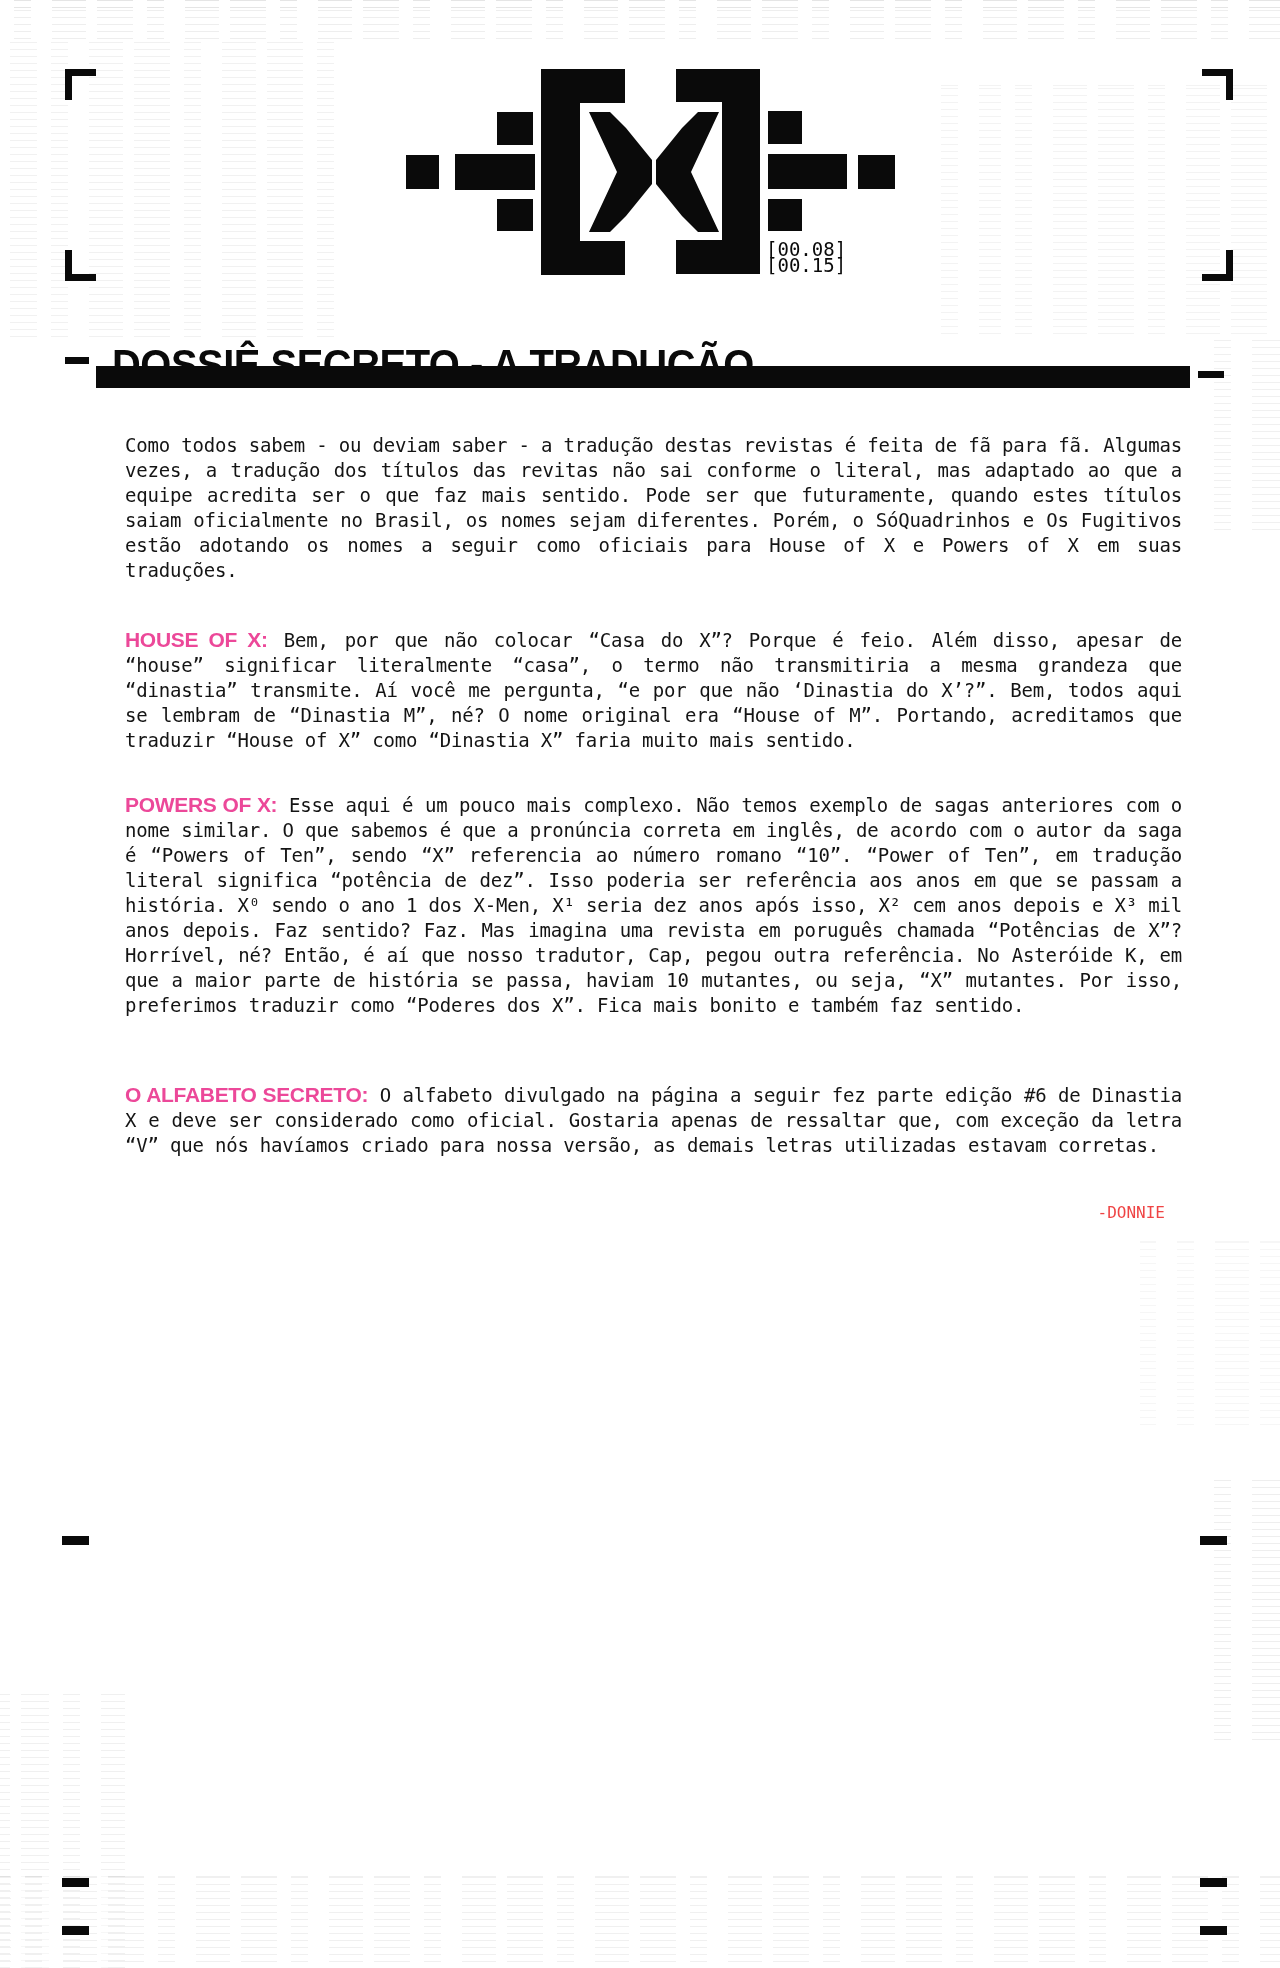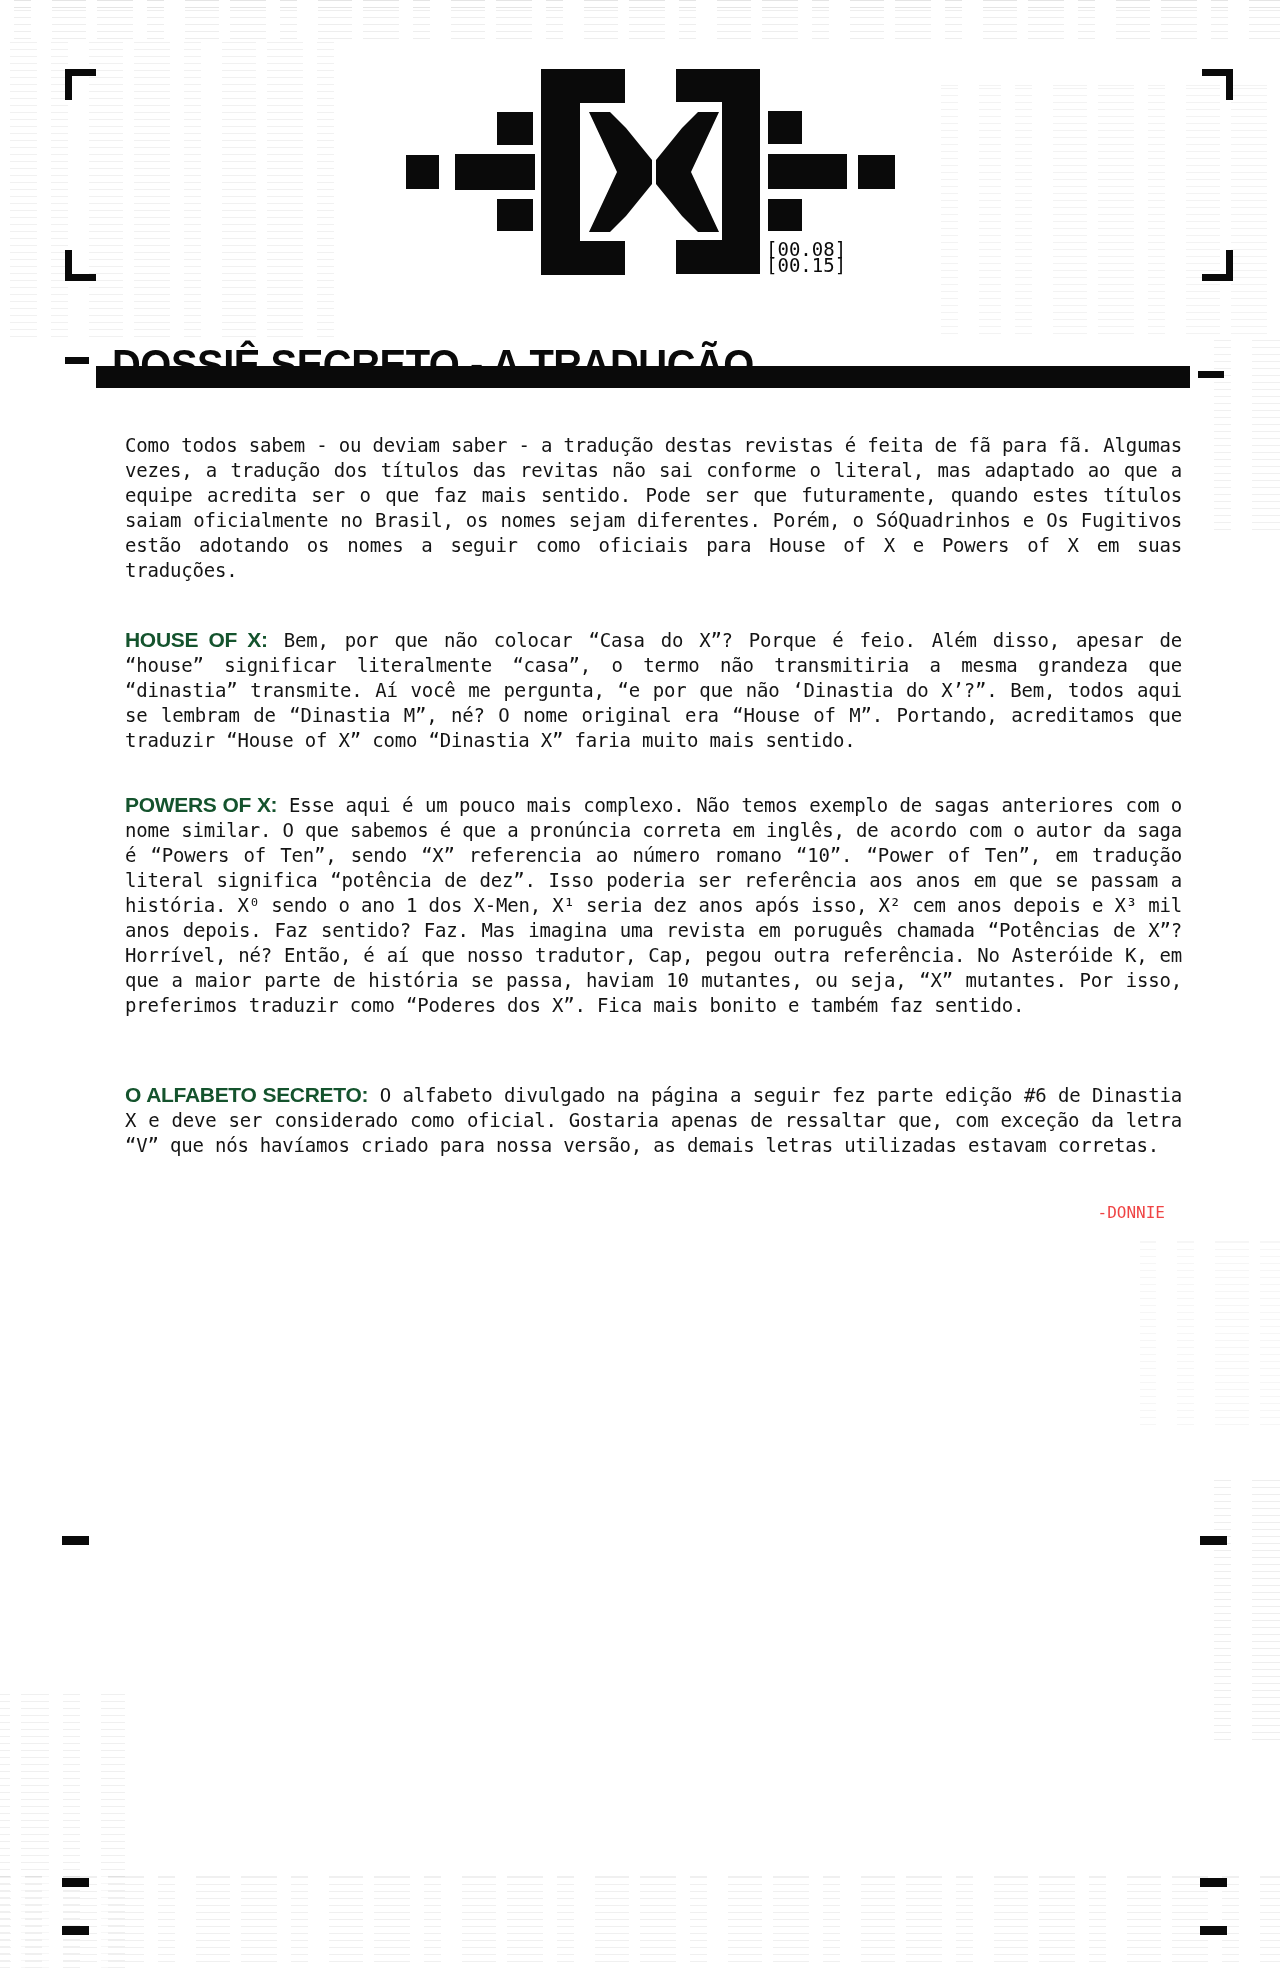--- a/index.html
+++ b/index.html
@@ -37,21 +37,21 @@
   }
   .title-bar{position:absolute;left:96px;top:366px;width:1094px;height:22px;background:#0a0a0a;}
   
   .para{
     position:absolute;left:113px;width:1057px;margin:12px;
     font-family:"DejaVu Sans Mono",monospace;font-size:19px;line-height:25px;
     text-align:justify;color:#141414;letter-spacing:-0.2px;
   }
   .para b{
     font-family:"Liberation Sans",sans-serif;font-size:21px;font-weight:bold;
-    letter-spacing:-0.3px;color:#14532d;
+    letter-spacing:-0.3px;color:#ec4899;
   }
   .signature{
     position:absolute;right:115px;top:1203px;
     font-family:"DejaVu Sans Mono",monospace;font-size:16px;color:#ef4444;
   }
 </style>
 </head>
 <body>
 
 <div class="noise" style="left:0;top:0;width:1280px;height:10px;opacity:.85"></div>

